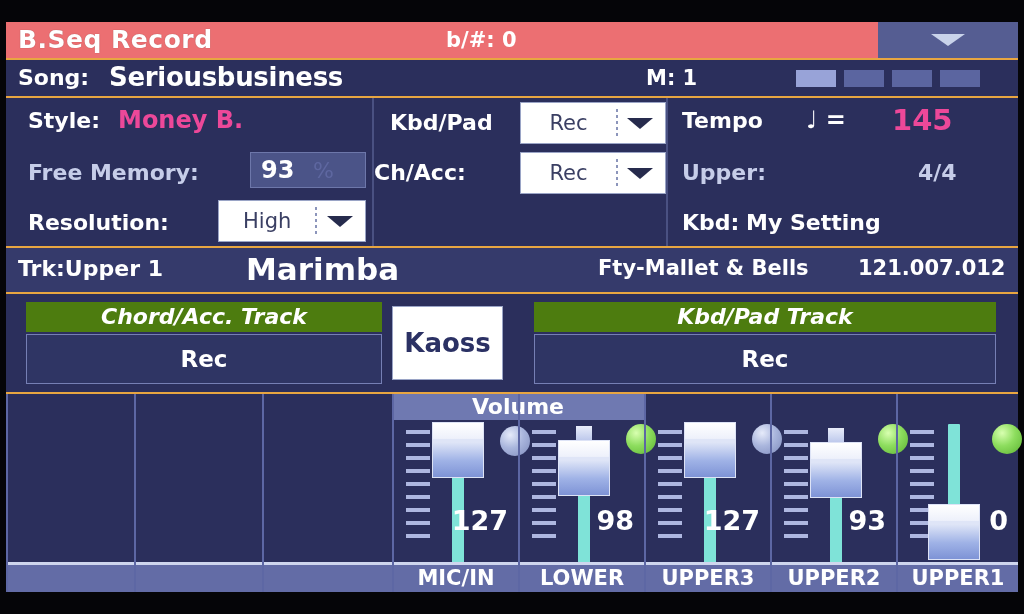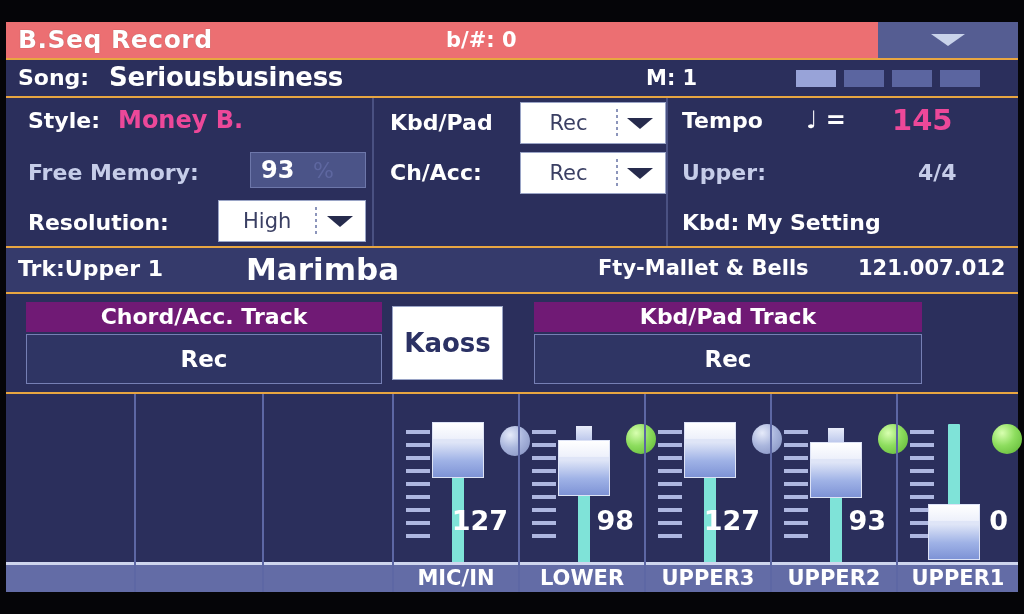--- a/index.html
+++ b/index.html
@@ -111,21 +111,22 @@
   #trk-num{position:absolute;left:852px;top:8px;font-size:21px;font-weight:bold;color:#ffffff;}
 
   
   #statusrow{
     position:absolute;left:0;top:272px;width:100%;height:98px;
     background:#2b2f5c;
   }
   .trkpanel{position:absolute;top:8px;height:82px;}
   .trkpanel .hdr{
     position:absolute;left:0;top:0;width:100%;height:30px;
-    background:#701a75;
+    background:#4d7c0f;
+    font-style:italic;
   }
   .trkpanel .hdr span{
     display:block;text-align:center;line-height:30px;
     font-size:22px;font-weight:bold;color:#ffffff;
   }
   .trkpanel .body{
     position:absolute;left:0;top:32px;width:100%;height:50px;
     background:#2f3564;border:1px solid #767fb4;box-sizing:border-box;
   }
   .trkpanel .body span{
@@ -248,21 +249,21 @@
         <div class="tri"></div>
       </div>
 
       <div class="row-lab" style="left:384px;top:12px;">Kbd/Pad</div>
       <div class="combo" style="left:514px;top:4px;width:146px;height:42px;">
         <div class="ctext">Rec</div>
         <div class="dots"></div>
         <div class="tri"></div>
       </div>
 
-      <div class="row-lab" style="left:384px;top:62px;">Ch/Acc:</div>
+      <div class="row-lab" style="left:368px;top:62px;">Ch/Acc:</div>
       <div class="combo" style="left:514px;top:54px;width:146px;height:42px;">
         <div class="ctext">Rec</div>
         <div class="dots"></div>
         <div class="tri"></div>
       </div>
 
       <div class="row-lab" style="left:676px;top:10px;">Tempo</div>
       <div class="row-lab" style="left:800px;top:8px;font-size:24px;">♩ =</div>
       <div class="val-strong" style="left:886px;top:5px;font-size:29px;">145</div>
 
@@ -289,32 +290,35 @@
         </div>
         <div class="body">
           <span>Rec</span>
         </div>
       </div>
 
       <div id="kaoss-btn">
         <span>Kaoss</span>
       </div>
 
-      <div class="trkpanel" style="left:528px;width:388px;">
+      <div class="trkpanel" style="left:528px;width:462px;">
         <div class="hdr">
           <span>Kbd/Pad Track</span>
         </div>
         <div class="body">
           <span>Rec</span>
         </div>
       </div>
     </div>
     <div class="orange" style="top:370px;"></div>
 
     <div id="mixer">
+      <div id="vol-header">
+        <span>Volume</span>
+      </div>
 
       <div class="mcell" style="left:0px;width:128px;">
         <div class="foot">
           <span></span>
         </div>
       </div>
       <div class="mcell" style="left:128px;width:128px;">
         <div class="foot">
           <span></span>
         </div>

